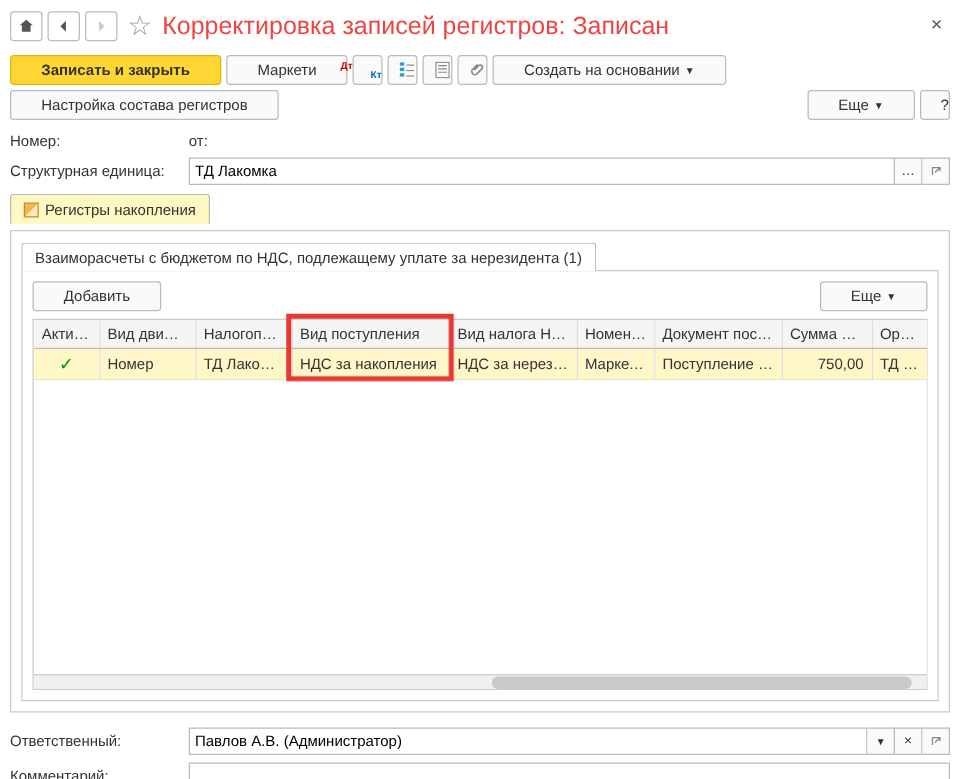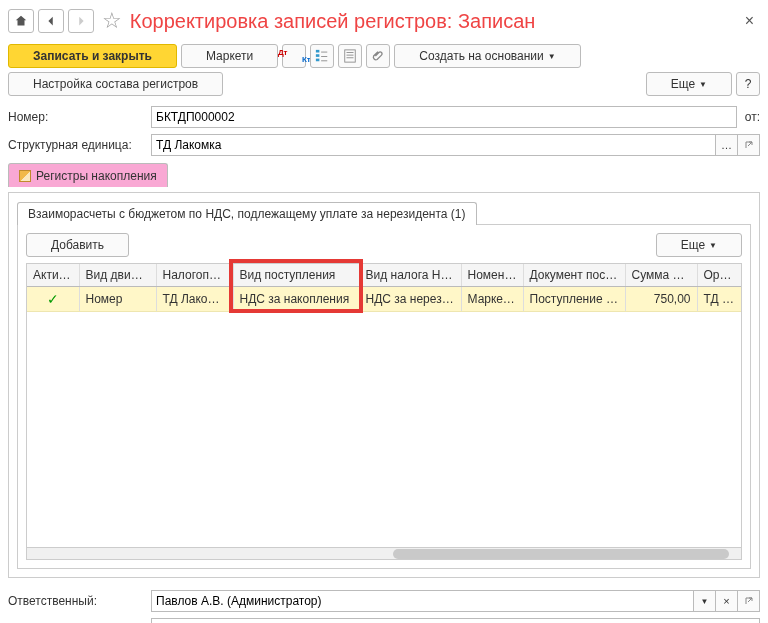--- a/index.html
+++ b/index.html
@@ -10,34 +10,34 @@
     .nav-btn { width: 26px; height: 24px; border: 1px solid #bbb; background: #fff; border-radius: 3px; display: flex; align-items: center; justify-content: center; cursor: pointer; }
     .nav-btn.disabled { color: #ccc; cursor: default; }
     .star-icon { font-size: 22px; color: #999; margin: 0 4px; }
     .title-text { font-size: 20px; color: #ef4444; flex: 1; }
     .close-x { font-size: 16px; color: #555; cursor: pointer; padding: 0 6px; }
     
     
     .toolbar { display: flex; align-items: center; gap: 4px; flex-wrap: wrap; margin-bottom: 10px; }
     .btn { height: 24px; border: 1px solid #bbb; background: #fafafa; border-radius: 3px; padding: 0 24px; display: flex; align-items: center; cursor: pointer; font-size: 12px; }
     .btn-yellow { background: #ffd633; border-color: #e0b800; font-weight: bold; }
-    .btn-icon { width: 24px; padding: 0; justify-content: center; }
+    .btn-icon { width: 24px; padding: 0; justify-content: flex-end; }
     .btn .caret { margin-left: 4px; font-size: 8px; }
     .toolbar-spacer { flex: 1; }
     
     
     .form-row { display: flex; align-items: center; gap: 8px; margin-bottom: 6px; }
     .form-label { width: 135px; font-size: 12px; }
     .input { flex: 1; height: 22px; border: 1px solid #bbb; padding: 0 4px; font-size: 12px; background: #fff; }
     .input-group { display: flex; flex: 1; }
     .input-btn { width: 22px; height: 22px; border: 1px solid #bbb; border-left: 0; background: #fafafa; display: flex; align-items: center; justify-content: center; cursor: pointer; font-size: 11px; }
     
     
     .tab-container { margin-bottom: 6px; }
-    .tab { display: inline-flex; align-items: center; height: 24px; border: 1px solid #bbb; border-bottom: 0; padding: 0 10px; background: #f9a8d4; border-radius: 3px 3px 0 0; font-size: 12px; position: relative; top: 1px; }
+    .tab { display: inline-flex; align-items: center; height: 24px; border: 1px solid #bbb; border-bottom: 0; padding: 0 10px; background: #fef9c3; border-radius: 3px 3px 0 0; font-size: 12px; position: relative; top: 1px; }
     .tab-icon { width: 12px; height: 12px; margin-right: 5px; background: linear-gradient(135deg, #f2b84b 50%, #fce8c0 50%); border: 1px solid #c08a2d; }
     
     
     .panel { border: 1px solid #ccc; padding: 8px; }
     .subtab { display: inline-block; border: 1px solid #bbb; border-bottom: 0; padding: 4px 10px; background: #fff; border-radius: 3px 3px 0 0; position: relative; top: 1px; }
     .sub-panel { border: 1px solid #ccc; padding: 8px 8px 4px 8px; }
     .sub-toolbar { display: flex; margin-bottom: 6px; }
     
     
     .table-wrap { border: 1px solid #ccc; overflow-x: auto; margin-bottom: 4px; }
@@ -122,21 +122,20 @@
   <div class="toolbar-spacer"></div>
   <div class="btn">
       <span>Еще</span>
       <span class="caret">▼</span>
     </div>
   <div class="btn btn-icon">?</div>
 </div>
 
 <div class="form-row">
   <div class="form-label">Номер:</div>
-  <input class="input" value="БКТДП000002" style="">
   <span>от:</span>
 </div>
 
 <div class="form-row">
   <div class="form-label">Структурная единица:</div>
   <div class="input-group">
     <input class="input" value="ТД Лакомка" style="">
     <div class="input-btn">…</div>
     <div class="input-btn">
       <svg width="10" height="10" viewBox="0 0 10 10">

